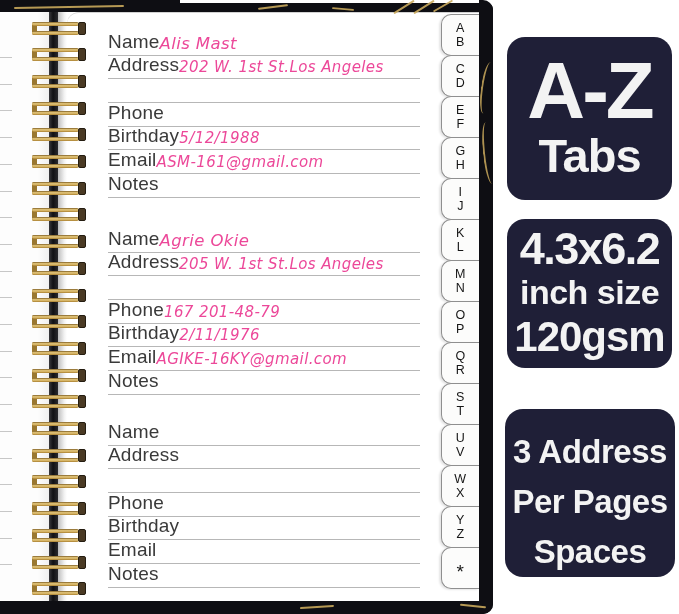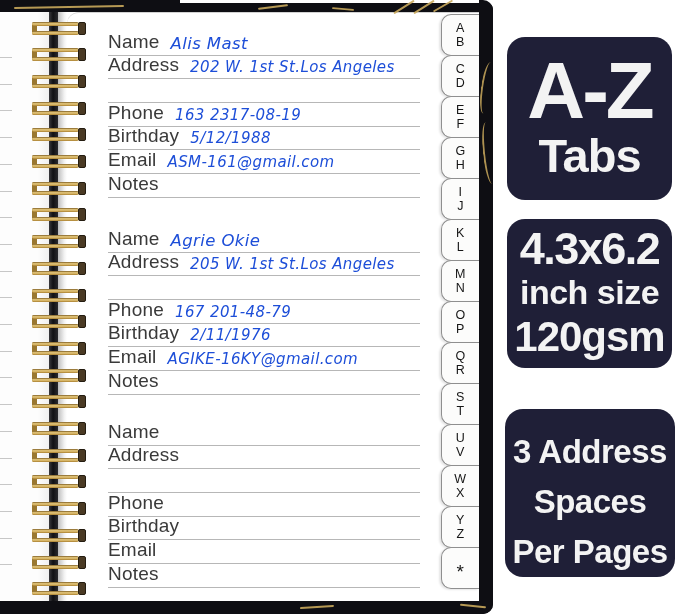--- a/index.html
+++ b/index.html
@@ -26,21 +26,21 @@
                box-sizing:border-box;background:#4a3a24;border:1px solid #241c10;border-radius:2px;}
 
   
   .main-page{position:absolute;left:67px;top:12px;width:412px;height:589px;background:#ffffff;
              border-top:1px solid #d2d2d2;border-top-left-radius:12px;}
   .entry{position:absolute;left:41px;width:312px;}
   .row{height:22.7px;border-bottom:1px solid #b7b7b7;display:flex;align-items:flex-end;
        box-sizing:content-box;}
   .flabel{font-size:19px;color:#3a3a3a;padding-bottom:2px;letter-spacing:0.2px;}
   .hand{font-family:"DejaVu Sans",sans-serif;font-style:italic;font-size:15px;
-        color:#1d4ed8;margin-left:11px;padding-bottom:2px;white-space:nowrap;letter-spacing:0.4px;}
+        color:#ec4899;padding-bottom:2px;white-space:nowrap;letter-spacing:0.4px;}
   .hand-lg{font-size:16.5px;}
 
   
   .tabs{position:absolute;left:441px;top:14px;width:38px;z-index:7;}
   .tab{box-sizing:border-box;height:42px;background:#fcfcfb;border:1px solid #8f8f8f;
        border-right:none;border-radius:10px 0 0 10px;margin-top:-1px;
        display:flex;align-items:center;justify-content:center;
        box-shadow:-2px 1px 2px rgba(0,0,0,0.10);}
   .tab:first-child{margin-top:0;}
   .tab-label{font-size:12.5px;line-height:14.5px;color:#161616;text-align:center;
@@ -108,21 +108,20 @@
         <span class="flabel">Name</span>
         <span class="hand hand-lg">Alis Mast</span>
       </div>
       <div class="row">
         <span class="flabel">Address</span>
         <span class="hand">202 W. 1st St.Los Angeles</span>
       </div>
       <div class="row"></div>
       <div class="row">
         <span class="flabel">Phone</span>
-        <span class="hand">163 2317-08-19</span>
       </div>
       <div class="row">
         <span class="flabel">Birthday</span>
         <span class="hand">5/12/1988</span>
       </div>
       <div class="row">
         <span class="flabel">Email</span>
         <span class="hand">ASM-161@gmail.com</span>
       </div>
       <div class="row">
@@ -266,22 +265,22 @@
     <div class="b1-l1">A-Z</div>
     <div class="b1-l2">Tabs</div>
   </div>
   <div class="badge badge-size">
     <div class="b2-l1">4.3x6.2</div>
     <div class="b2-l2">inch size</div>
     <div class="b2-l3">120gsm</div>
   </div>
   <div class="badge badge-spaces">
     <div class="b3-line">3 Address</div>
+    <div class="b3-line">Per Pages</div>
     <div class="b3-line">Spaces</div>
-    <div class="b3-line">Per Pages</div>
   </div>
 
 <div class="coil" style="top: 21.5px;">
       <span class="wire wt"></span>
       <span class="wire wb"></span>
     </div>
     <div class="coil" style="top: 48.2px;">
       <span class="wire wt"></span>
       <span class="wire wb"></span>
     </div>

